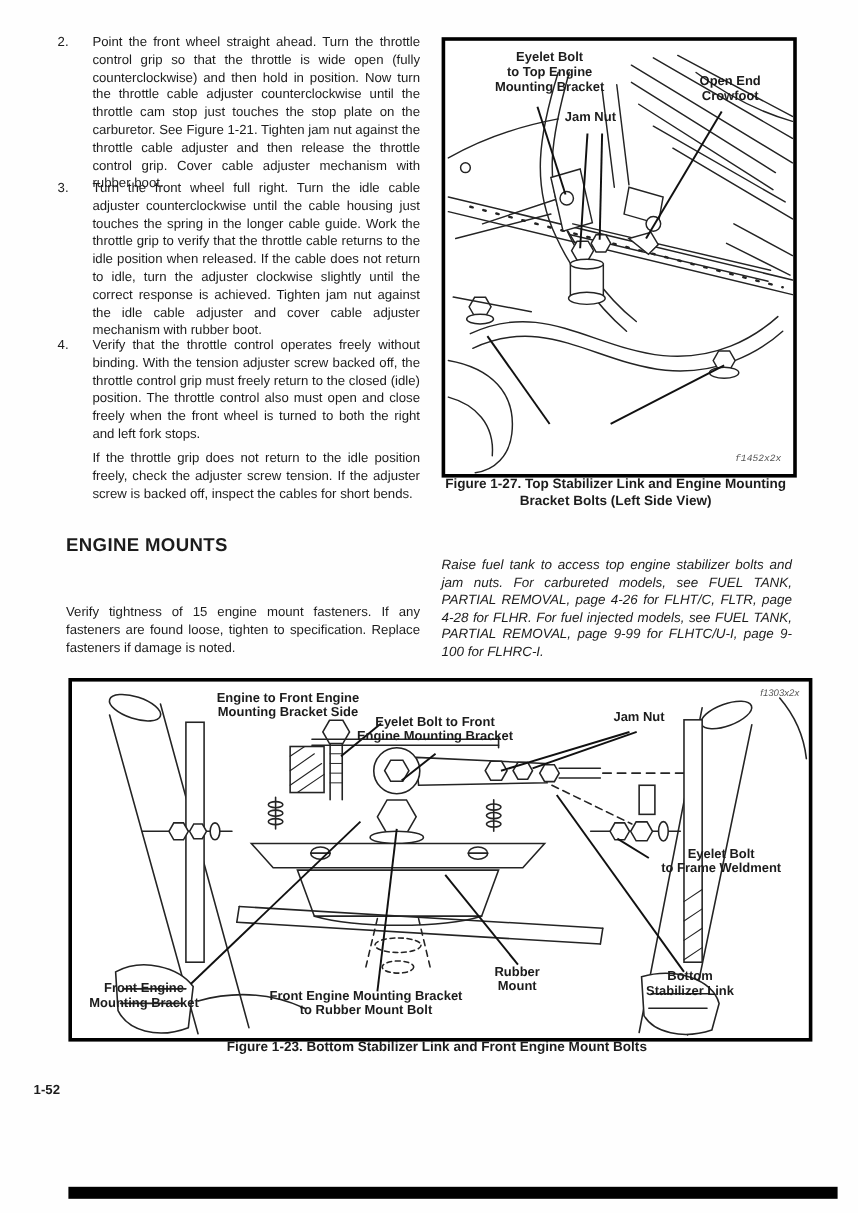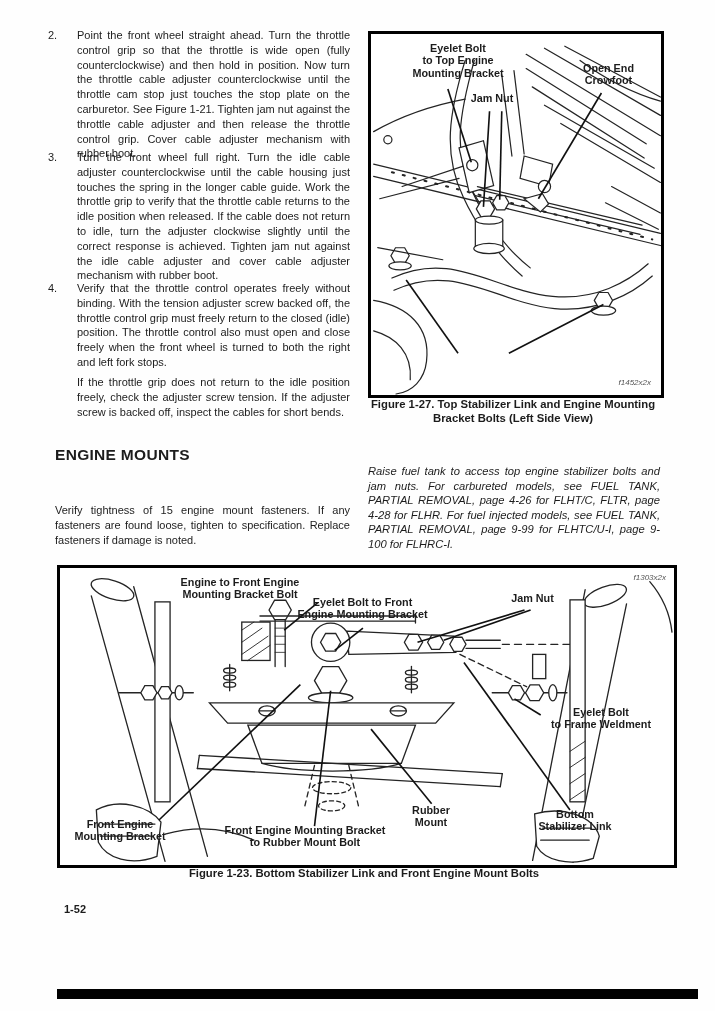--- a/index.html
+++ b/index.html
@@ -115,21 +115,21 @@
         <path d="M85,314 L34,242"></path>
           <path d="M135,314 L228,266"></path>
       </g>
     </svg>
     <div class="figlabel" style="left:22px;top:8px;width:130px;">Eyelet Bolt
 to Top Engine
 Mounting Bracket</div>
     <div class="figlabel" style="left:195px;top:28px;width:85px;">Open End
 Crowfoot</div>
     <div class="figlabel" style="left:88px;top:58px;width:66px;">Jam Nut</div>
-    <div class="figid" style="right:10px;bottom:8px;">f1452x2x</div>
+    <div class="figid" style="right:10px;bottom:8px;font-family:Liberation Mono, monospace;">f1452x2x</div>
   </div>
 
   <div class="caption" style="left:368px;top:398px;width:290px;">Figure 1-27. Top Stabilizer Link and Engine Mounting
 Bracket Bolts (Left Side View)</div>
 
   <div class="note-b just" style="left:368px;top:464px;width:292px;">Raise fuel tank to access top engine stabilizer bolts and jam nuts. For carbureted models, see FUEL TANK, PARTIAL REMOVAL, page 4-26 for FLHT/C, FLTR, page 4-28 for FLHR. For fuel injected models, see FUEL TANK, PARTIAL REMOVAL, page 9-99 for FLHTC/U-I, page 9-100 for FLHRC-I.</div>
 
   <div class="figbox" style="left:57px;top:565px;width:614px;height:297px;">
     <svg class="figsvg" viewBox="0 0 608 291">
       <g stroke="#242424" stroke-width="1.3" fill="none" stroke-linecap="round">
@@ -226,35 +226,35 @@
           <path d="M466,40 L380,70"></path>
         <path d="M476,144 L450,128"></path>
         <path d="M505,238 L400,92"></path>
         <path d="M368,232 L308,158"></path>
         <path d="M252,254 L268,120"></path>
         <path d="M98,248 L238,114"></path>
       </g>
     </svg>
     <div class="figid" style="right:8px;top:5px;">f1303x2x</div>
     <div class="figlabel" style="left:95px;top:8px;width:170px;">Engine to Front Engine
-Mounting Bracket Bolt</div>
+Mounting Bracket Side</div>
     <div class="figlabel" style="left:215px;top:28px;width:175px;">Eyelet Bolt to Front
 Engine Mounting Bracket</div>
     <div class="figlabel" style="left:435px;top:24px;width:75px;">Jam Nut</div>
     <div class="figlabel" style="left:478px;top:138px;width:126px;">Eyelet Bolt
 to Frame Weldment</div>
     <div class="figlabel" style="left:455px;top:240px;width:120px;">Bottom
 Stabilizer Link</div>
     <div class="figlabel" style="left:336px;top:236px;width:70px;">Rubber
 Mount</div>
     <div class="figlabel" style="left:155px;top:256px;width:180px;">Front Engine Mounting Bracket
 to Rubber Mount Bolt</div>
     <div class="figlabel" style="left:5px;top:250px;width:110px;">Front Engine
 Mounting Bracket</div>
   </div>
 
   <div class="caption" style="left:57px;top:867px;width:614px;">Figure 1-23. Bottom Stabilizer Link and Front Engine Mount Bolts</div>
 
-  <div class="pagenum" style="left:28px;top:903px;margin-left:36px;">1-52</div>
+  <div class="pagenum" style="left:28px;top:903px;">1-52</div>
 
   <div class="bottombar" style="left:57px;top:989px;width:641px;height:10px;"></div>
 
 </div>
 
 </body></html>

